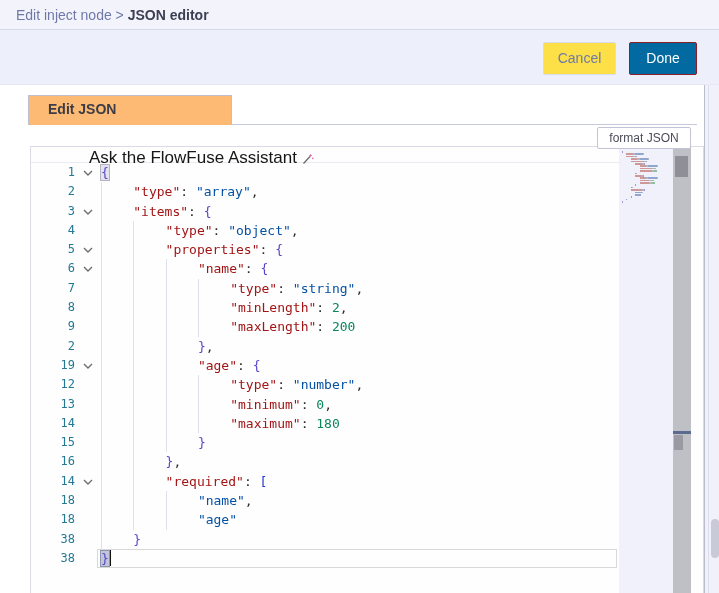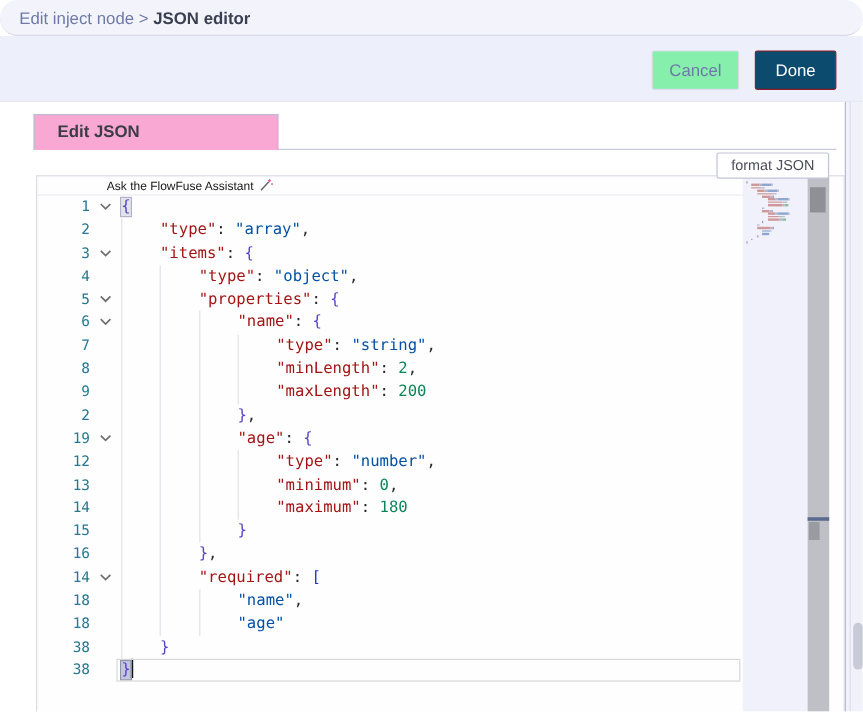--- a/index.html
+++ b/index.html
@@ -3,46 +3,46 @@
 <meta charset="utf-8">
 <style>
   html,body{margin:0;padding:0;}
   body{
     width:719px;height:593px;position:relative;overflow:hidden;
     background:#ffffff;font-family:"Liberation Sans",sans-serif;
     -webkit-font-smoothing:antialiased;
   }
   
   .hdr{position:absolute;top:0;left:0;width:719px;height:30px;background:#f3f4fb;
-       border-bottom:1px solid #d7d9e7;box-sizing:border-box;border-radius:15px;}
+       border-bottom:1px solid #d7d9e7;box-sizing:border-box;}
   .crumb{position:absolute;left:16px;top:0;line-height:30px;font-size:14px;color:#6f79a8;white-space:pre;}
   .crumb .cur{color:#3b3f52;font-weight:bold;}
   
   .tbar{position:absolute;top:30px;left:0;width:719px;height:55px;background:#edeffa;
         border-bottom:1px solid #e6e8f3;box-sizing:border-box;}
   .btn{position:absolute;top:12px;height:33px;box-sizing:border-box;font-size:14px;
        border-radius:2px;text-align:center;line-height:31px;cursor:pointer;}
-  .btn.cancel{right:103px;width:73px;background:#86efac;border:1px solid #d8dbe9;color:#6f79a8;}
+  .btn.cancel{right:103px;width:73px;background:#fde047;border:1px solid #d8dbe9;color:#6f79a8;}
   .btn.done{right:22px;width:68px;background:#8C1E26;border:1px solid #8C1E26;color:#ffffff;}
   
   .tabline{position:absolute;top:124px;left:28px;width:669px;height:1px;background:#c6c9da;z-index:1;}
   .tabs{position:absolute;top:95px;left:28px;display:flex;gap:4px;z-index:2;}
   .tab{width:204px;height:29px;box-sizing:border-box;border:1px solid #c6c9da;background:#e7e8f2;
        color:#747ea6;font-size:14px;line-height:27px;padding-left:19px;cursor:pointer;}
-  .tab.active{height:30px;background:#f9a8d4;border-color:#bdbfd0;border-bottom:none;
+  .tab.active{height:30px;background:#fdba74;border-color:#bdbfd0;border-bottom:none;
        font-weight:bold;color:#3c3c46;}
   
   .fmt{position:absolute;top:127px;left:597px;width:94px;height:22px;box-sizing:border-box;
        background:#ffffff;border:1px solid #c2c4d6;border-radius:2px;font-size:12px;color:#4c4c58;
        text-align:center;line-height:20px;z-index:3;cursor:pointer;}
   
   .editor{position:absolute;top:146px;left:30px;width:674px;height:447px;box-sizing:border-box;
        background:#fefeff;border:1px solid #dadbe7;border-bottom:none;z-index:2;}
   .abar{position:absolute;top:0;left:0;width:590px;height:15px;border-bottom:1px solid #eaeaf2;z-index:4;}
-  .abar .albl{position:absolute;left:58px;top:1px;font-size:10px;color:#161616;white-space:nowrap;}
+  .abar .albl{position:absolute;left:58px;top:1px;font-size:17px;color:#161616;white-space:nowrap;}
   .abar svg{vertical-align:-2px;margin-left:4px;}
   
   .lines{position:absolute;top:16px;left:0;width:590px;
        font-family:"DejaVu Sans Mono",monospace;font-size:13px;}
   .line{position:relative;height:19.3px;line-height:19.3px;white-space:pre;}
   .gut{display:inline-block;width:44px;text-align:right;font-size:12px;color:#237893;
        vertical-align:top;}
   .fold{display:inline-block;width:26px;text-align:center;vertical-align:top;}
   .code{white-space:pre;}
   .ind{display:inline-block;width:4ch;border-left:1px solid #e0e0ea;height:19.3px;vertical-align:top;}
@@ -79,21 +79,21 @@
 </style>
 </head>
 <body>
 
 <div class="hdr">
   <div class="crumb"><span>Edit inject node</span><span> &gt; </span><span class="cur">JSON editor</span></div>
 </div>
 
 <div class="tbar">
   <div class="btn cancel">Cancel</div>
-  <div class="btn done" id="done-btn" style="background: #0c4a6e; border-color: rgb(140, 30, 38);">Done</div>
+  <div class="btn done" id="done-btn" style="background: #0369a1; border-color: rgb(140, 30, 38);">Done</div>
 </div>
 
 <div class="tabline"></div>
 <div class="tabs">
   <div class="tab active">Edit JSON</div>
 </div>
 
 <div class="fmt">format JSON</div>
 
 <div class="editor">

